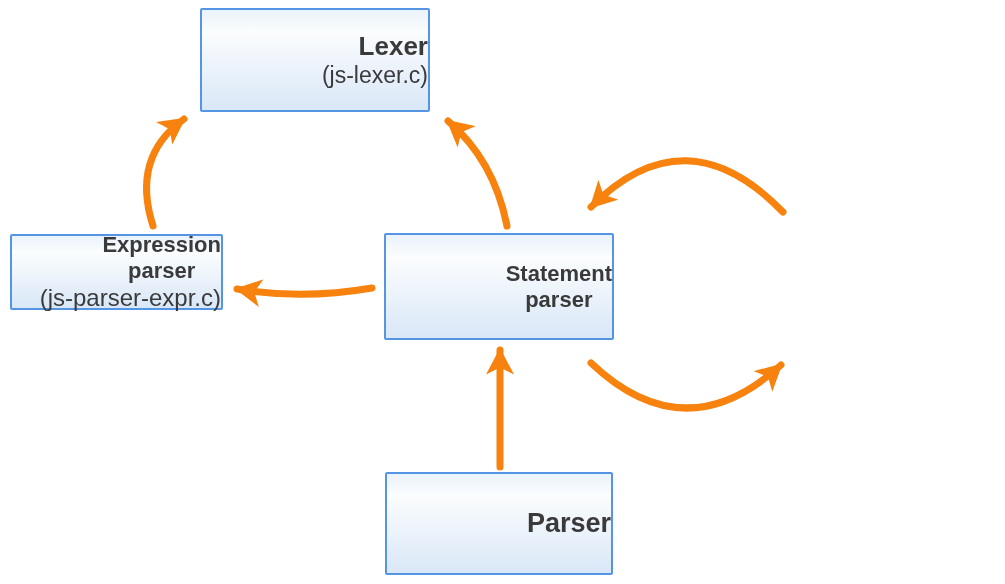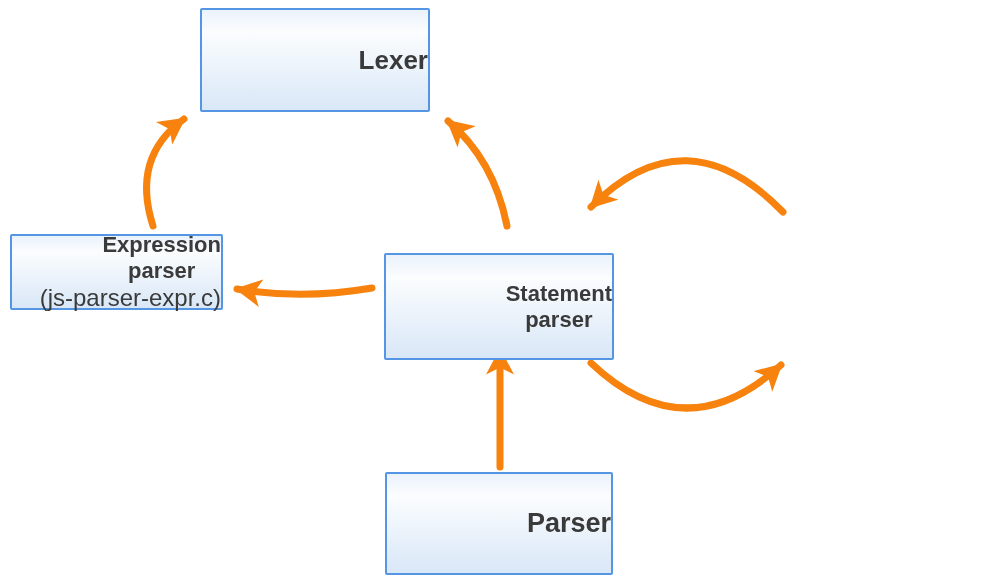--- a/index.html
+++ b/index.html
@@ -34,21 +34,21 @@
   .node-sub{font-weight:400;white-space:nowrap;}
 
   #node-lexer      {left:200px;top:8px;  width:230px;height:104px;}
   #node-lexer .node-title{font-size:26px;}
   #node-lexer .node-sub  {font-size:23px;}
 
   #node-expression {left:10px; top:234px;width:213px;height:76px;}
   #node-expression .node-title{font-size:22px;}
   #node-expression .node-sub  {font-size:24px;}
 
-  #node-statement  {left:384px;top:233px;width:230px;height:107px;margin-top:20px;}
+  #node-statement  {left:384px;top:233px;width:230px;height:107px;}
   #node-statement .node-title{font-size:22px;}
   #node-statement .node-sub  {font-size:21px;}
 
   #node-function   {left:757px;top:238px;width:243px;height:95px;}
   #node-function .node-title{font-size:25px;}
   #node-function .node-sub  {font-size:19px;}
 
   #node-parser     {left:385px;top:472px;width:228px;height:103px;}
   #node-parser .node-title{font-size:27px;}
   #node-parser .node-sub  {font-size:20px;}
@@ -76,20 +76,21 @@
     <path class="arrow" marker-end="url(#ah)" d="M 153 226 Q 131 157 184 119"></path>
     <path class="arrow" marker-end="url(#ah)" d="M 507 226 Q 494 160 448 121"></path>
     <path class="arrow" marker-end="url(#ah)" d="M 372 288 Q 302 300 237 289"></path>
     <path class="arrow" marker-end="url(#ah)" d="M 783 212 Q 686 112 591 207"></path>
     <path class="arrow" marker-end="url(#ah)" d="M 591 363 Q 685 452 781 365"></path>
     <path class="arrow" marker-end="url(#ah)" d="M 500 467 L 500 350"></path>
   </svg>
 
   <div class="node" id="node-lexer">
     <span class="node-title">Lexer</span>
+    <span class="node-sub">(js-lexer.c)</span>
   </div>
 
   <div class="node" id="node-expression">
     <span class="node-title">Expression
 parser</span>
     <span class="node-sub">(js-parser-expr.c)</span>
   </div>
 
   <div class="node" id="node-statement">
     <span class="node-title">Statement

